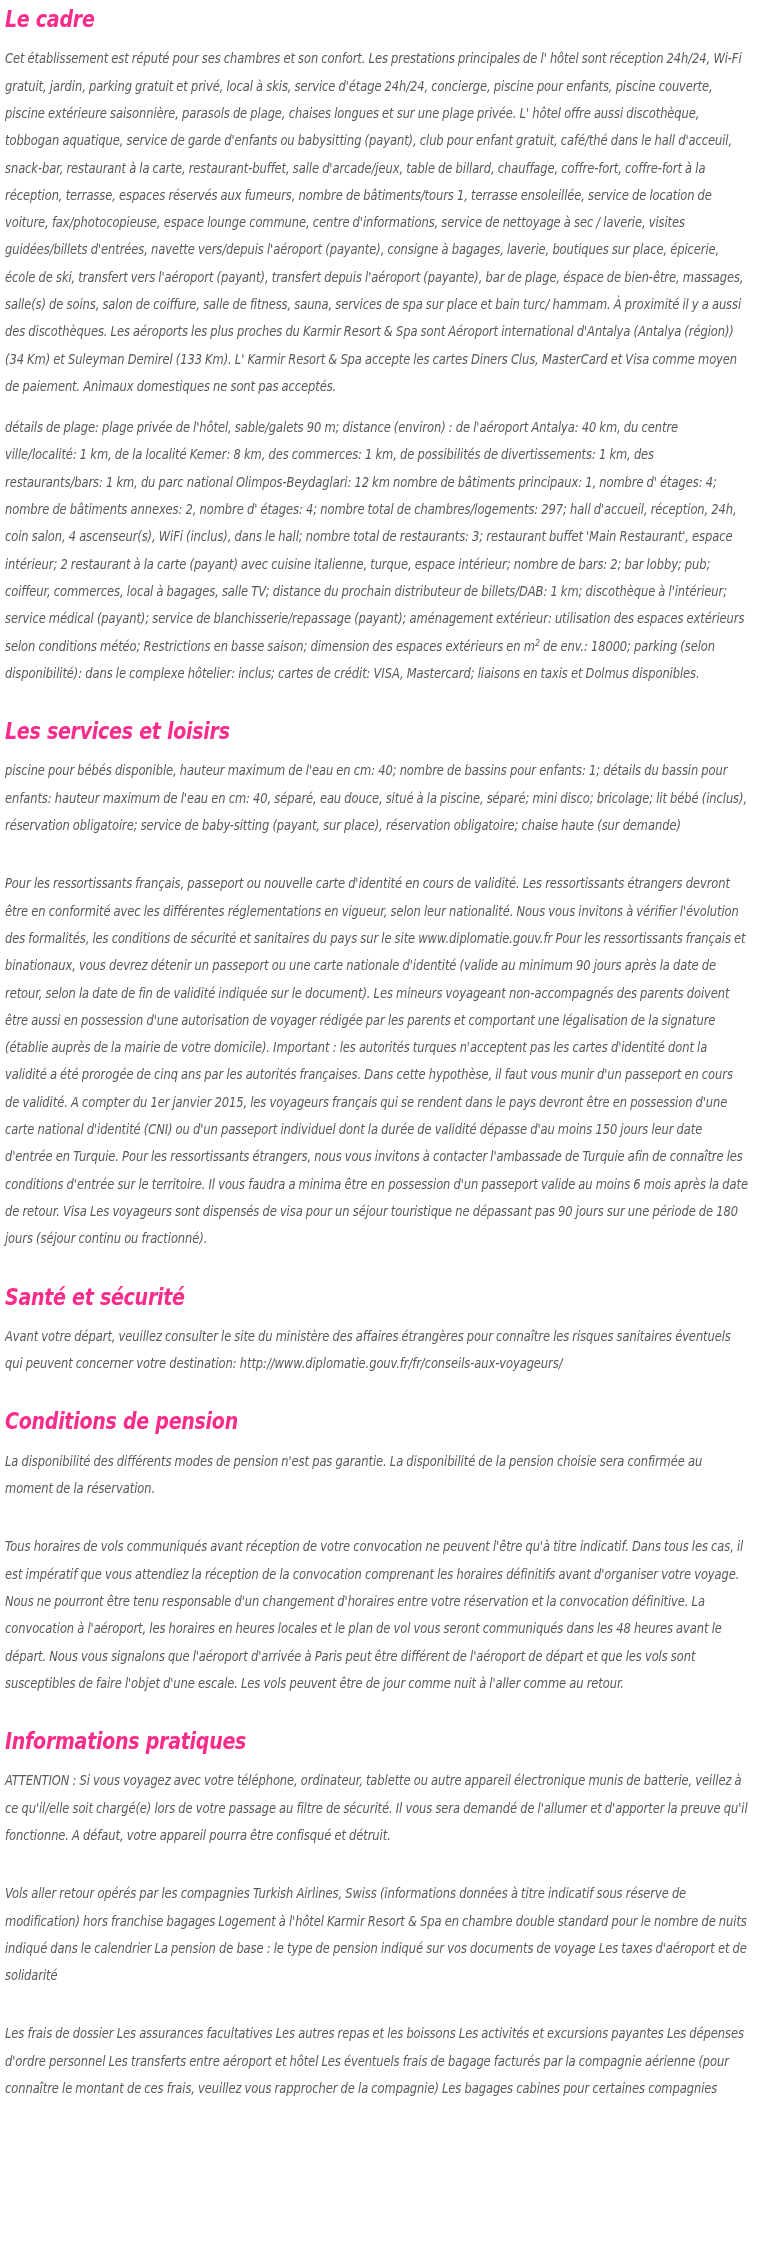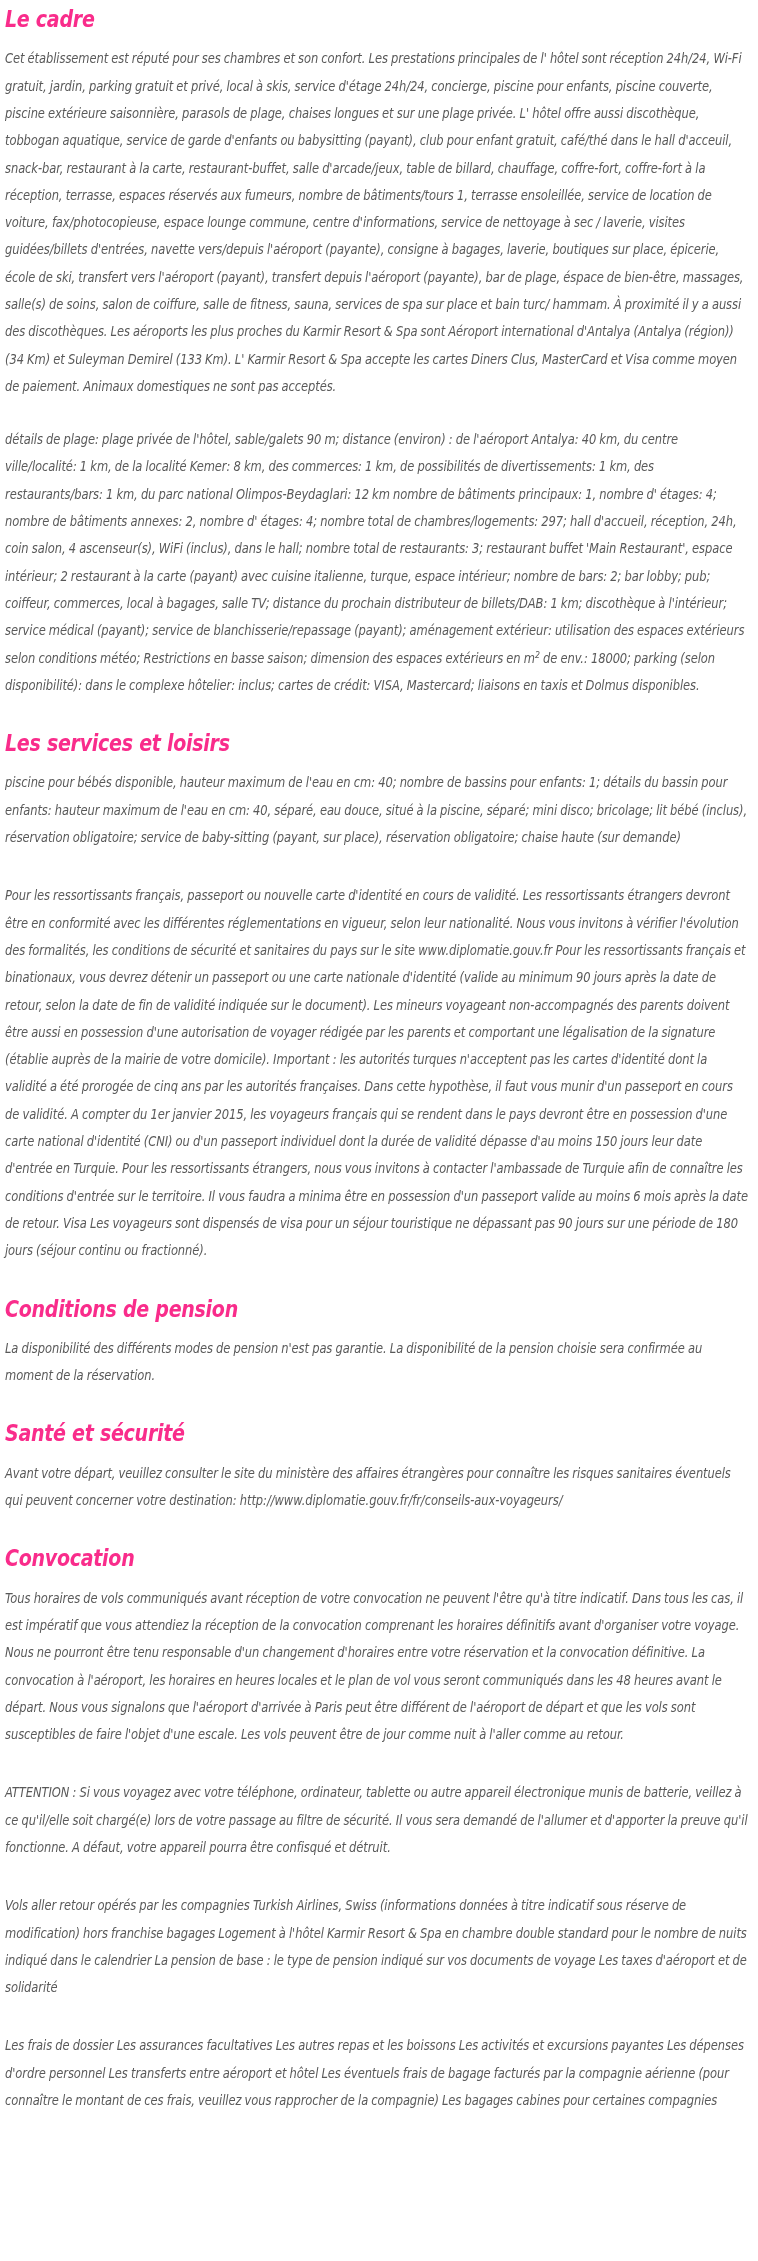--- a/index.html
+++ b/index.html
@@ -51,21 +51,21 @@
     transform: scaleX(0.955);
     transform-origin: left top;
     width: 104.5%;
   }
   sup {
     font-size: 0.68em;
     vertical-align: super;
     line-height: 0;
   }
   
-  .section.first { margin-bottom: 26px; }
+  .section.first { margin-bottom: 14px; }
 </style>
 </head>
 <body style="background: rgb(255, 255, 255);">
 
 <div class="page">
 
   <section class="section first">
     <div class="section-title-wrap">
       <h2 class="section-title" style="color: rgb(249, 44, 139);">Le cadre</h2>
     </div>
@@ -82,40 +82,40 @@
     </div>
     <p class="body-text" style="color: rgb(89, 89, 89);">piscine pour bébés disponible, hauteur maximum de l'eau en cm: 40; nombre de bassins pour enfants: 1; détails du bassin pour enfants: hauteur maximum de l'eau en cm: 40, séparé, eau douce, situé à la piscine, séparé; mini disco; bricolage; lit bébé (inclus), réservation obligatoire; service de baby-sitting (payant, sur place), réservation obligatoire; chaise haute (sur demande)</p>
   </section>
 
   <section class="section">
     <p class="body-text" style="color: rgb(89, 89, 89);">Pour les ressortissants français, passeport ou nouvelle carte d'identité en cours de validité. Les ressortissants étrangers devront être en conformité avec les différentes réglementations en vigueur, selon leur nationalité. Nous vous invitons à vérifier l'évolution des formalités, les conditions de sécurité et sanitaires du pays sur le site www.diplomatie.gouv.fr Pour les ressortissants français et binationaux, vous devrez détenir un passeport ou une carte nationale d'identité (valide au minimum 90 jours après la date de retour, selon la date de fin de validité indiquée sur le document). Les mineurs voyageant non-accompagnés des parents doivent être aussi en possession d'une autorisation de voyager rédigée par les parents et comportant une légalisation de la signature (établie auprès de la mairie de votre domicile). Important : les autorités turques n'acceptent pas les cartes d'identité dont la validité a été prorogée de cinq ans par les autorités françaises. Dans cette hypothèse, il faut vous munir d'un passeport en cours de validité. A compter du 1er janvier 2015, les voyageurs français qui se rendent dans le pays devront être en possession d'une carte national d'identité (CNI) ou d'un passeport individuel dont la durée de validité dépasse d'au moins 150 jours leur date d'entrée en Turquie. Pour les ressortissants étrangers, nous vous invitons à contacter l'ambassade de Turquie afin de connaître les conditions d'entrée sur le territoire. Il vous faudra a minima être en possession d'un passeport valide au moins 6 mois après la date de retour. Visa Les voyageurs sont dispensés de visa pour un séjour touristique ne dépassant pas 90 jours sur une période de 180 jours (séjour continu ou fractionné).</p>
   </section>
 
   <section class="section">
     <div class="section-title-wrap">
-      <h2 class="section-title" style="color: rgb(249, 44, 139);">Conditions de pension</h2>
-    </div>
-    <p class="body-text" style="color: rgb(89, 89, 89);">La disponibilité des différents modes de pension n'est pas garantie. La disponibilité de la pension choisie sera confirmée au moment de la réservation.</p>
-  </section>
-
-  <section class="section">
-    <div class="section-title-wrap">
       <h2 class="section-title" style="color: rgb(249, 44, 139);">Santé et sécurité</h2>
     </div>
     <p class="body-text" style="color: rgb(89, 89, 89);">Avant votre départ, veuillez consulter le site du ministère des affaires étrangères pour connaître les risques sanitaires éventuels qui peuvent concerner votre destination: http://www.diplomatie.gouv.fr/fr/conseils-aux-voyageurs/</p>
   </section>
 
   <section class="section">
     <div class="section-title-wrap">
-      <h2 class="section-title" style="color: rgb(249, 44, 139);">Convocation</h2>
+      <h2 class="section-title" style="color: rgb(249, 44, 139);">Conditions de pension</h2>
     </div>
+    <p class="body-text" style="color: rgb(89, 89, 89);">La disponibilité des différents modes de pension n'est pas garantie. La disponibilité de la pension choisie sera confirmée au moment de la réservation.</p>
+  </section>
+
+  <section class="section">
     <p class="body-text" style="color: rgb(89, 89, 89);">Tous horaires de vols communiqués avant réception de votre convocation ne peuvent l'être qu'à titre indicatif. Dans tous les cas, il est impératif que vous attendiez la réception de la convocation comprenant les horaires définitifs avant d'organiser votre voyage. Nous ne pourront être tenu responsable d'un changement d'horaires entre votre réservation et la convocation définitive. La convocation à l'aéroport, les horaires en heures locales et le plan de vol vous seront communiqués dans les 48 heures avant le départ. Nous vous signalons que l'aéroport d'arrivée à Paris peut être différent de l'aéroport de départ et que les vols sont susceptibles de faire l'objet d'une escale. Les vols peuvent être de jour comme nuit à l'aller comme au retour.</p>
   </section>
 
   <section class="section">
+    <div class="section-title-wrap">
+      <h2 class="section-title" style="color: rgb(249, 44, 139);">Informations pratiques</h2>
+    </div>
     <p class="body-text" style="color: rgb(89, 89, 89);">ATTENTION : Si vous voyagez avec votre téléphone, ordinateur, tablette ou autre appareil électronique munis de batterie, veillez à ce qu'il/elle soit chargé(e) lors de votre passage au filtre de sécurité. Il vous sera demandé de l'allumer et d'apporter la preuve qu'il fonctionne. A défaut, votre appareil pourra être confisqué et détruit.</p>
   </section>
 
   <section class="section">
     <p class="body-text" style="color: rgb(89, 89, 89);">Vols aller retour opérés par les compagnies Turkish Airlines, Swiss (informations données à titre indicatif sous réserve de modification) hors franchise bagages Logement à l'hôtel Karmir Resort &amp; Spa en chambre double standard pour le nombre de nuits indiqué dans le calendrier La pension de base : le type de pension indiqué sur vos documents de voyage Les taxes d'aéroport et de solidarité</p>
   </section>
 
   <section class="section">
     <p class="body-text" style="color: rgb(89, 89, 89);">Les frais de dossier Les assurances facultatives Les autres repas et les boissons Les activités et excursions payantes Les dépenses d'ordre personnel Les transferts entre aéroport et hôtel Les éventuels frais de bagage facturés par la compagnie aérienne (pour connaître le montant de ces frais, veuillez vous rapprocher de la compagnie) Les bagages cabines pour certaines compagnies</p>
   </section>

